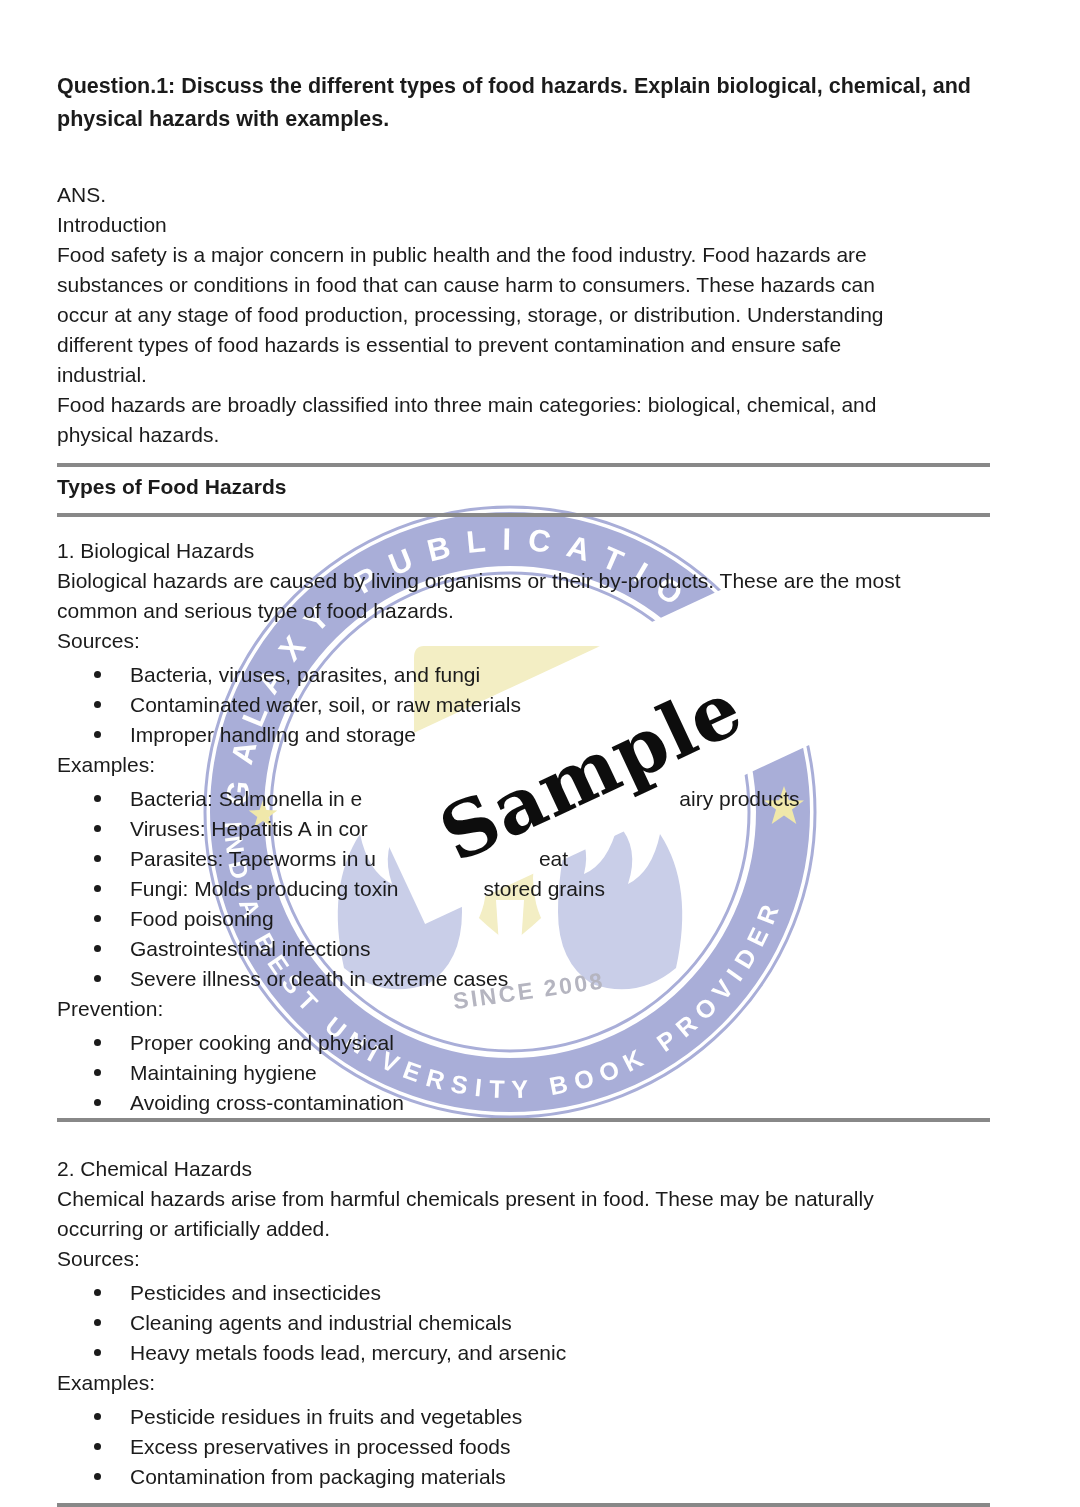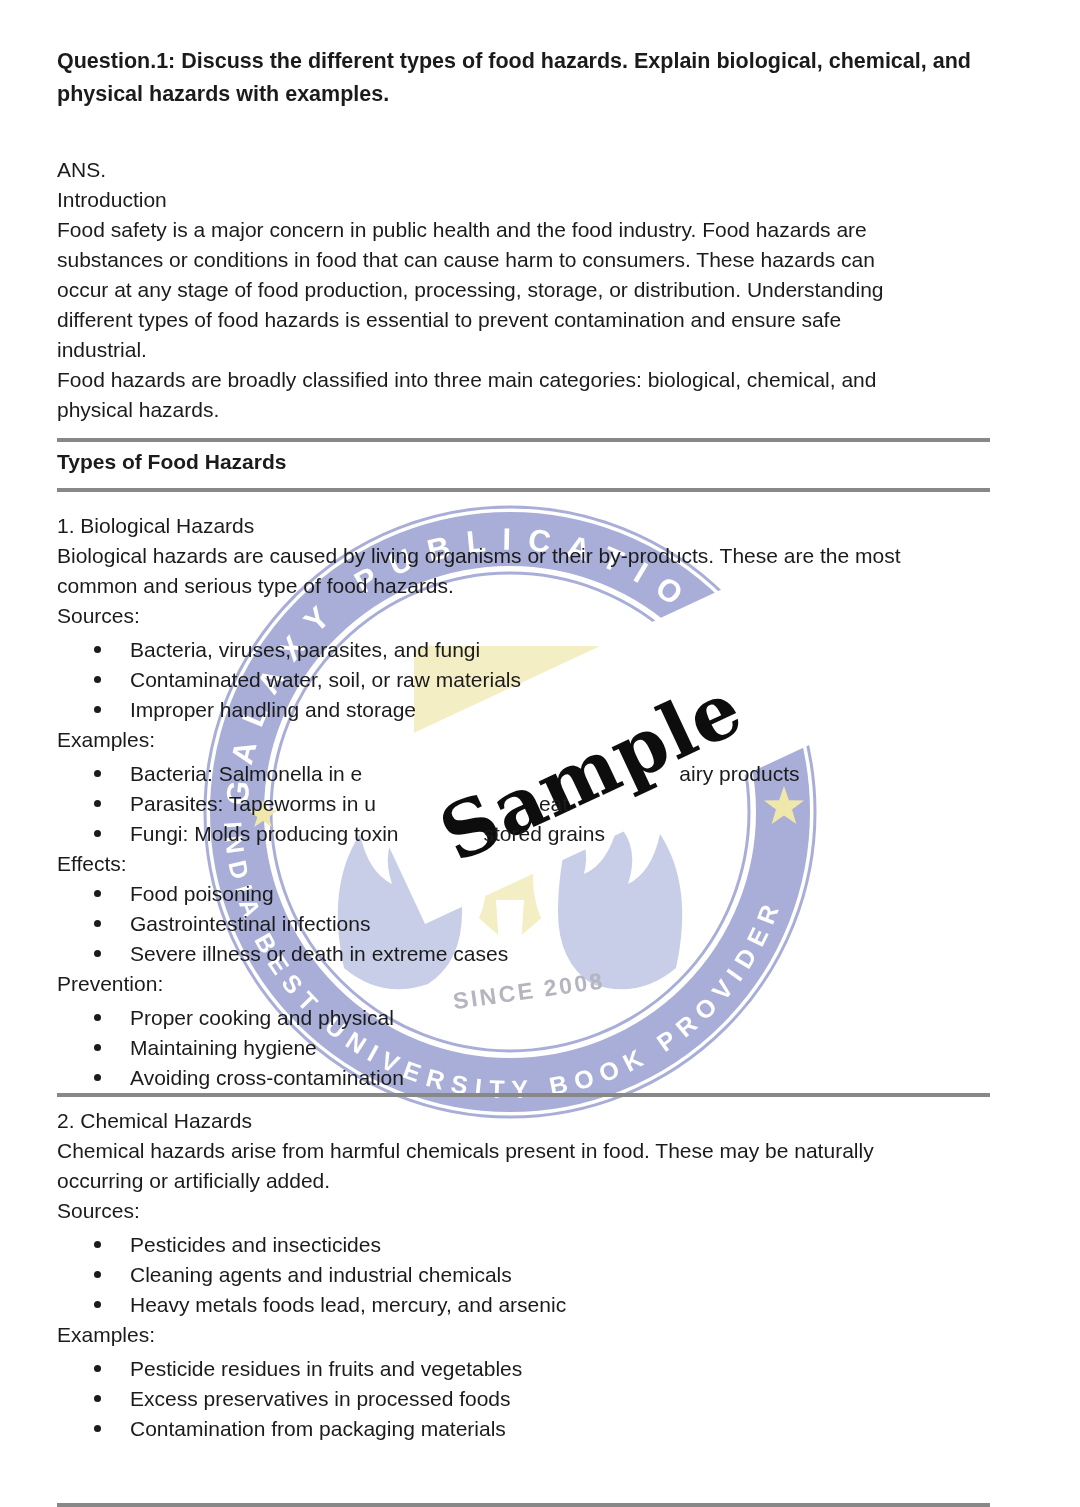--- a/index.html
+++ b/index.html
@@ -20,30 +20,30 @@
   .sample-text{
     font-family:"DejaVu Serif",serif;font-weight:700;font-size:76px;
     color:#0d0d0d;letter-spacing:1px;transform:translate(-25px,20px);
     white-space:nowrap;
   }
   
   .content{
     position:absolute;left:57px;top:0;width:933px;z-index:3;
     font-size:21px;line-height:30px;
   }
-  .question{padding-top:45px;font-weight:700;font-size:21.5px;line-height:33px;}
+  .question{padding-top:70px;font-weight:700;font-size:21.5px;line-height:33px;}
   .ans{margin-top:44px;}
   .bold{font-weight:400;}
   .divider{height:4px;background:#888888;}
   .d1{margin-top:13px;}
   .d2{margin-top:11px;}
   .d3{margin-top:0;}
   .types-heading{margin-top:5px;font-weight:700;}
   .sec-heading{margin-top:19px;font-weight:400;}
-  .sec-heading.chem{margin-top:9px;}
+  .sec-heading.chem{margin-top:32px;}
   ul{list-style:none;margin:4px 0 0 0;padding:0;}
   ul.tight{margin-top:0;}
   li{position:relative;padding-left:73px;line-height:30px;}
   li::before{
     content:"";position:absolute;left:37px;top:11px;
     width:7px;height:7px;border-radius:50%;background:#1b1b1b;
   }
   .gap{display:inline-block;height:1px;}
   .g0{width:317px;}
   .g2{width:163px;}
@@ -114,25 +114,25 @@
   <div class="bold">Sources:</div>
   <ul>
     <li>Bacteria, viruses, parasites, and fungi</li>
     <li>Contaminated water, soil, or raw materials</li>
     <li>Improper handling and storage</li>
   </ul>
 
   <div class="bold">Examples:</div>
   <ul>
     <li><span class="bold">Bacteria</span><span>: Salmonella in e</span><span class="gap g0"></span><span>airy products</span></li>
+    <li><span class="bold">Viruses</span><span>: Hepatitis A in cor</span></li>
     <li><span class="bold">Parasites</span><span>: Tapeworms in u</span><span class="gap g2"></span><span>eat</span></li>
     <li><span class="bold">Fungi</span><span>: Molds producing toxin</span><span class="gap g3"></span><span>stored grains</span></li>
   </ul>
 
-  <div class="bold">Effects:</div>
   <ul class="tight">
     <li>Food poisoning</li>
     <li>Gastrointestinal infections</li>
     <li>Severe illness or death in extreme cases</li>
   </ul>
 
   <div class="bold">Prevention:</div>
   <ul>
     <li>Proper cooking and physical</li>
     <li>Maintaining hygiene</li>

